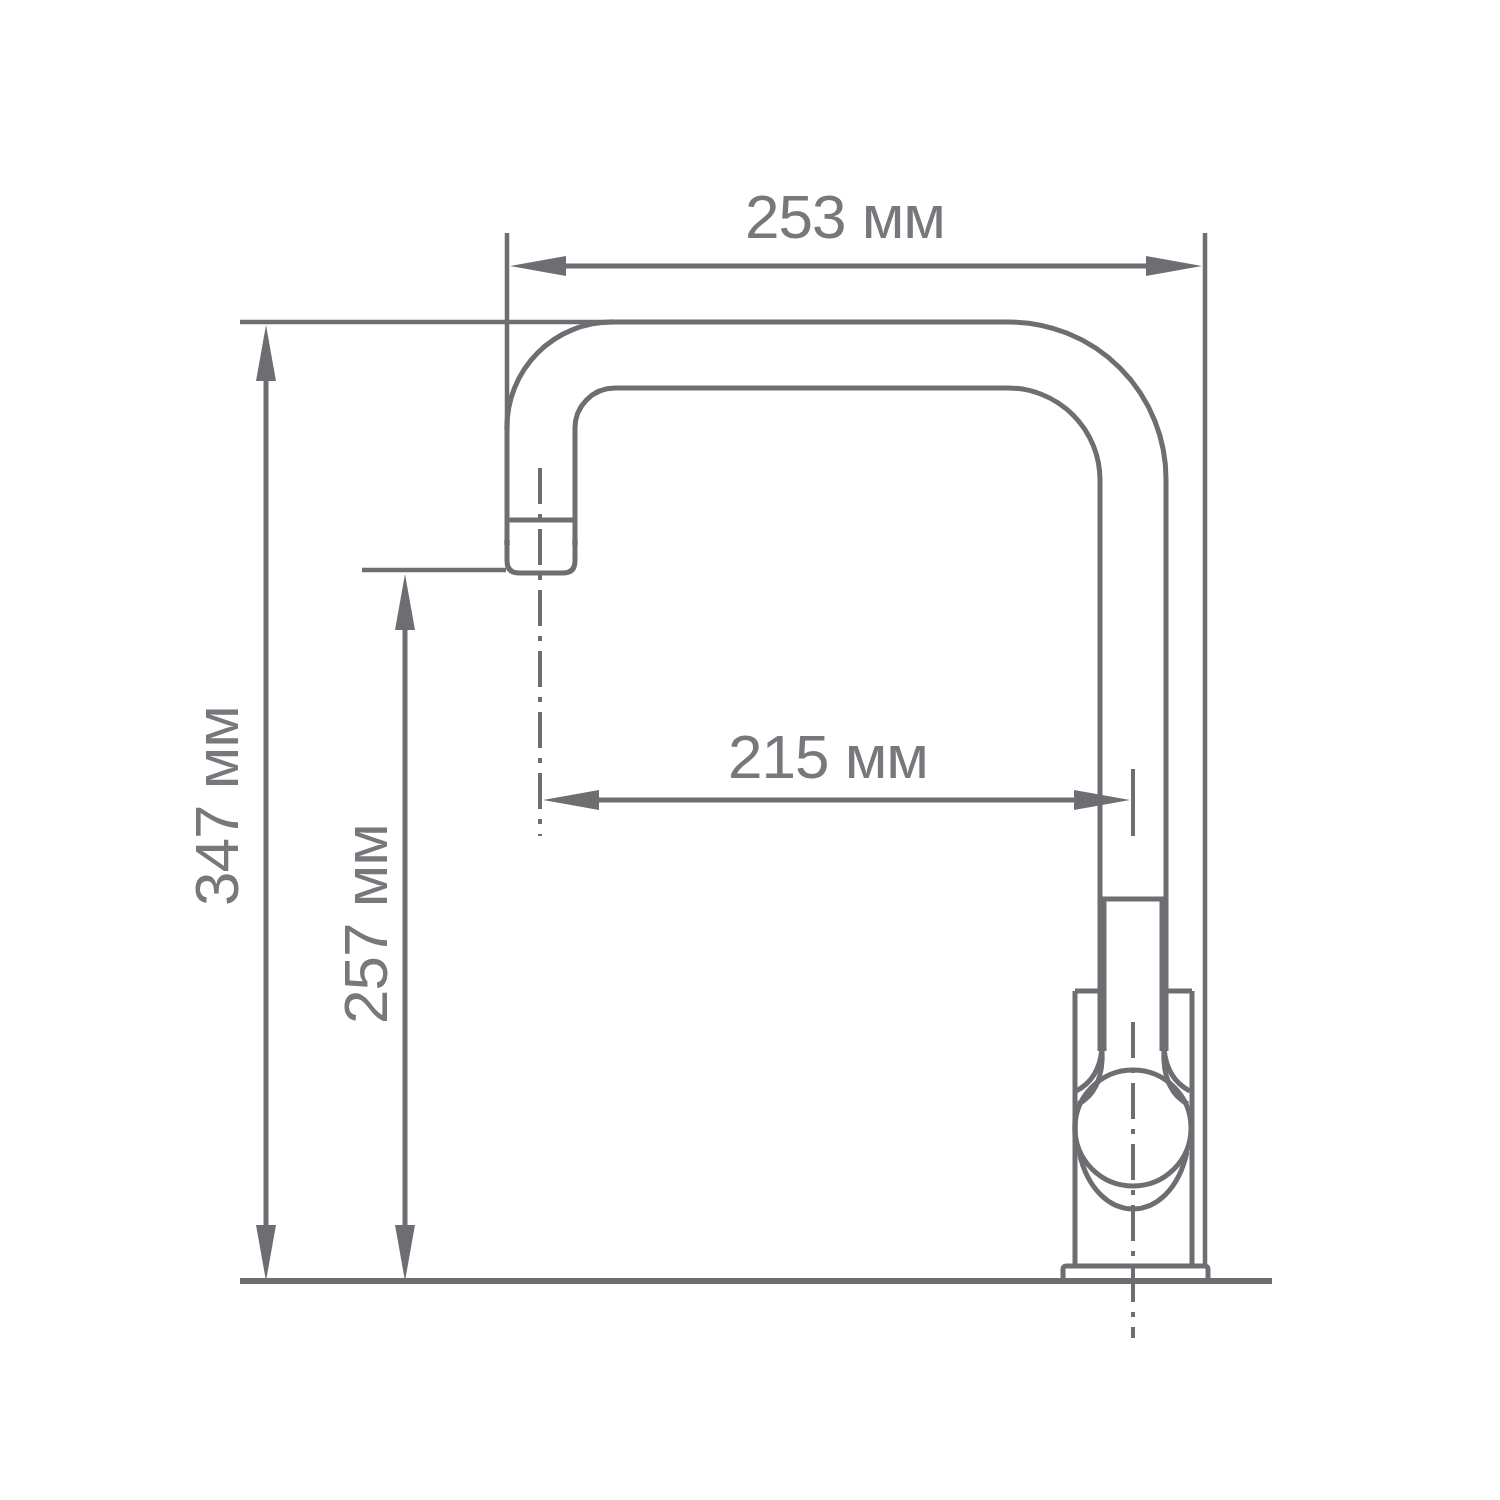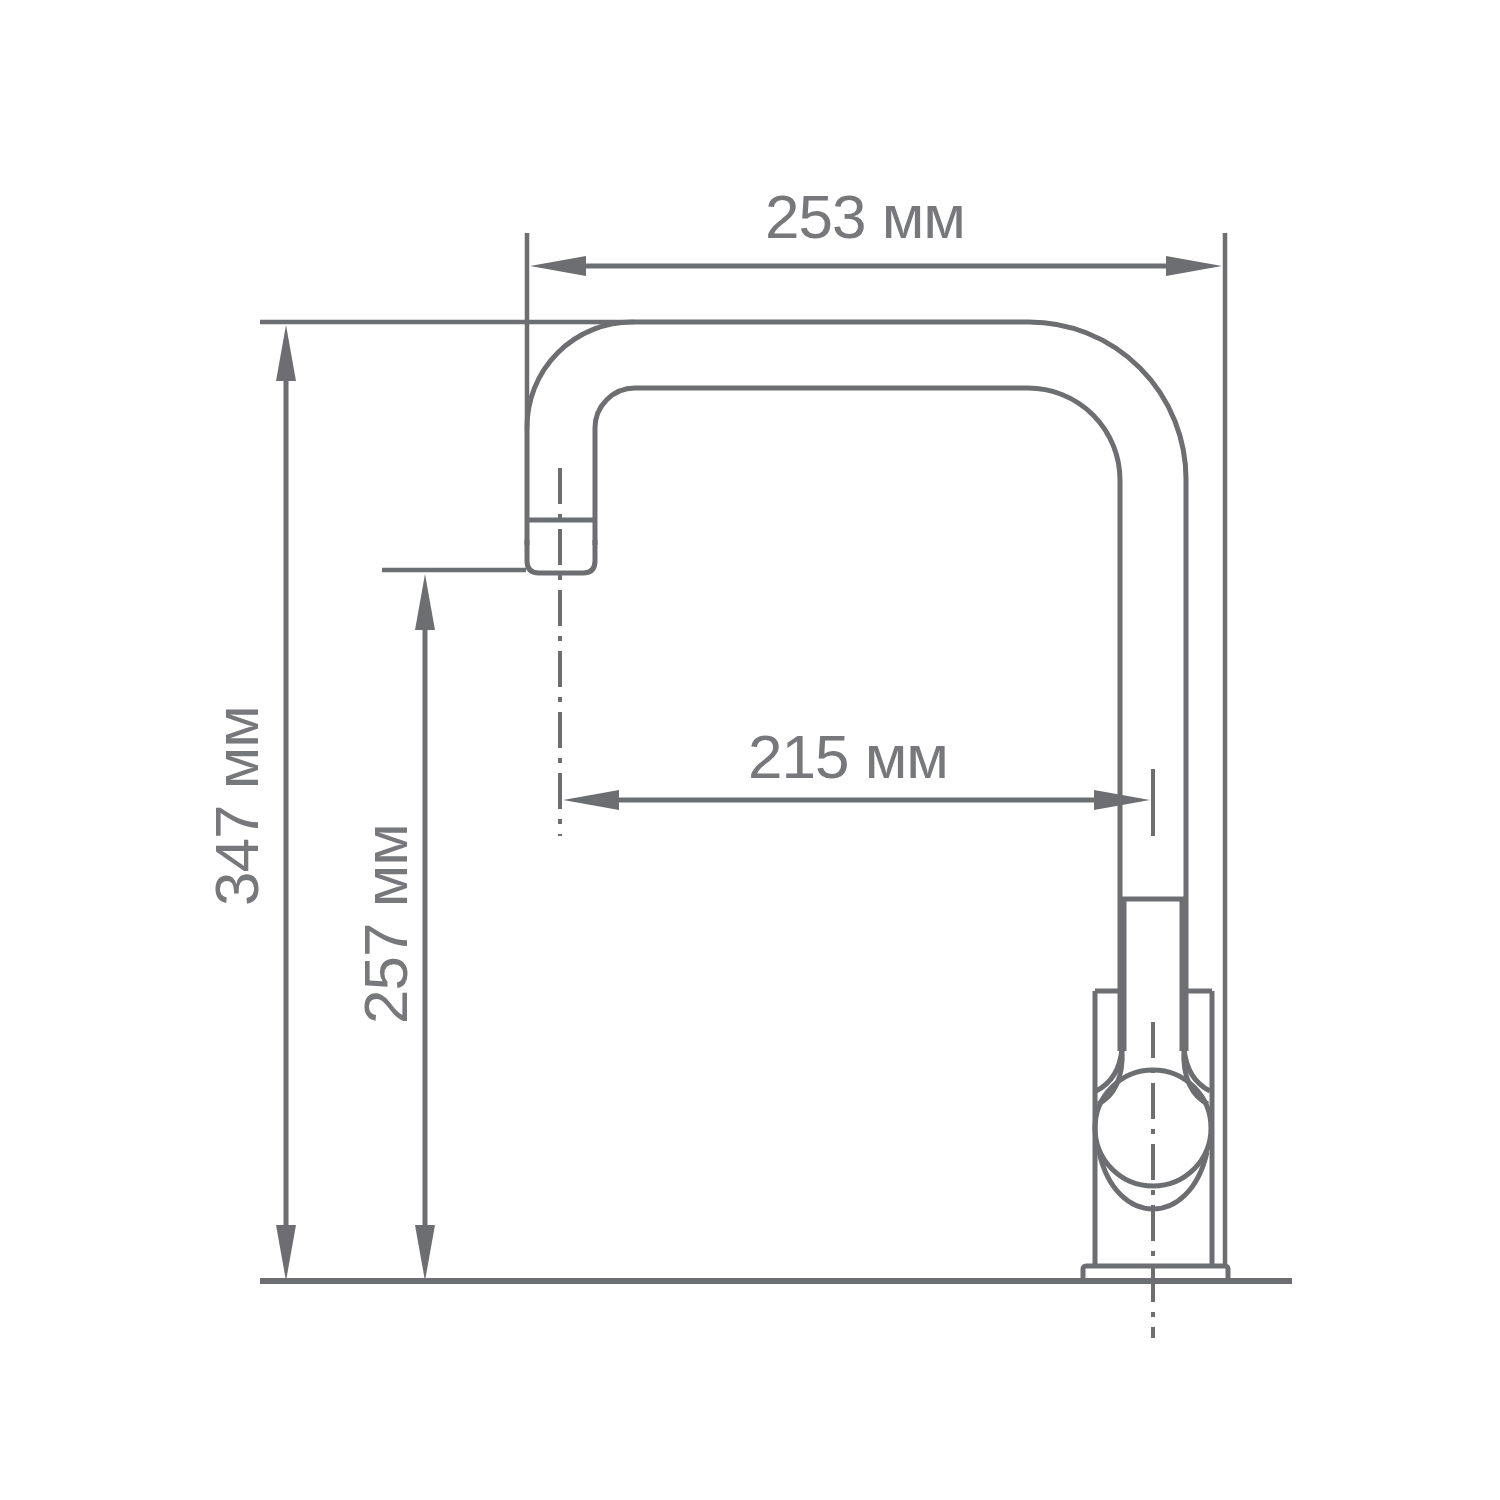--- a/index.html
+++ b/index.html
@@ -6,21 +6,20 @@
     --line:#6d6e71;
     --text:#77787b;
     --bg:#ffffff;
   }
   html,body{margin:0;padding:0;background:var(--bg);}
   .canvas{
     position:relative;
     width:1272px;height:1500px;
     background:var(--bg);
     overflow:hidden;
-    padding-left:20px;
   }
   svg{display:block;}
   .thin   {stroke:var(--line);stroke-width:5;fill:none;stroke-linecap:butt;}
   .xline  {stroke:var(--line);stroke-width:4.5;fill:none;}
   .thick  {stroke:var(--line);stroke-width:9;fill:none;}
   .base   {stroke:var(--line);stroke-width:6;fill:none;}
   .cline  {stroke:var(--line);stroke-width:4;fill:none;stroke-dasharray:36 10 5 10;}
   .ctick  {stroke:var(--line);stroke-width:4;fill:none;}
   .dimline{stroke:var(--line);stroke-width:5;fill:none;}
   .arrow  {fill:var(--line);stroke:none;}

